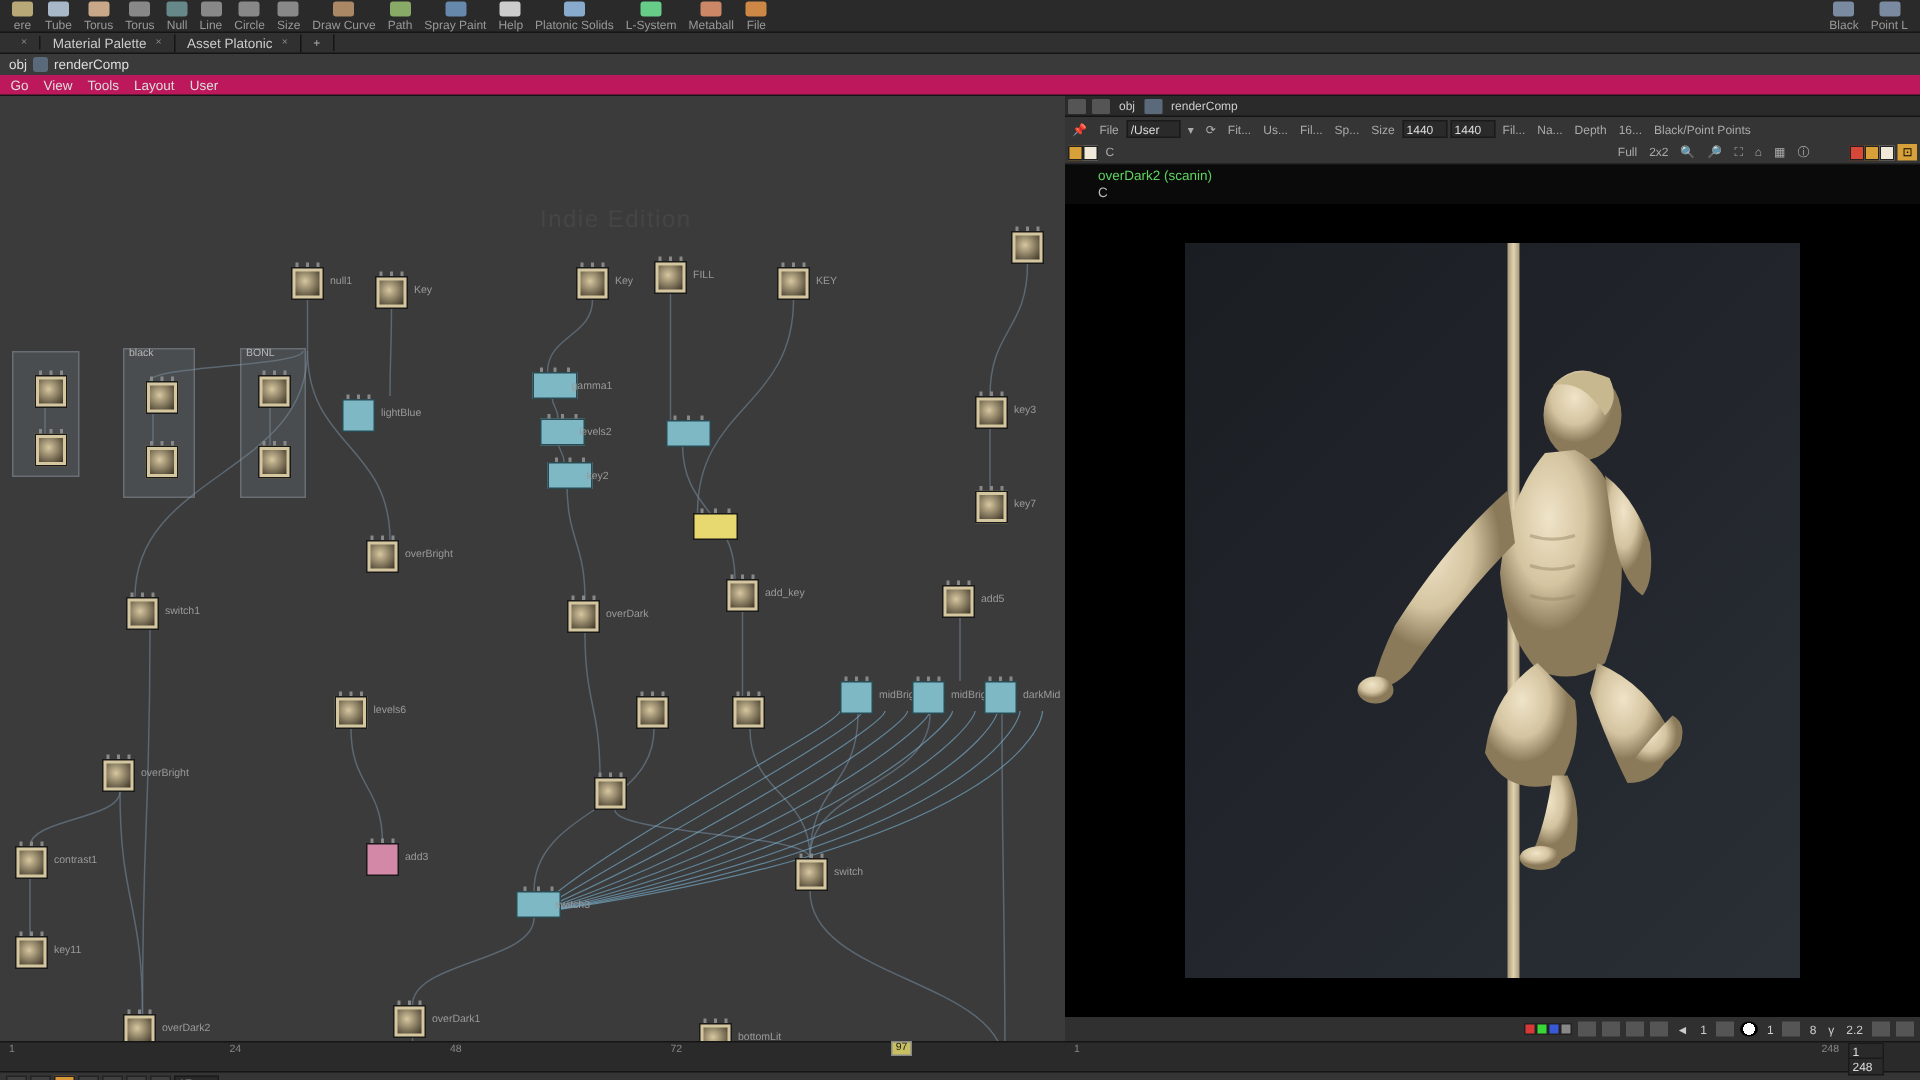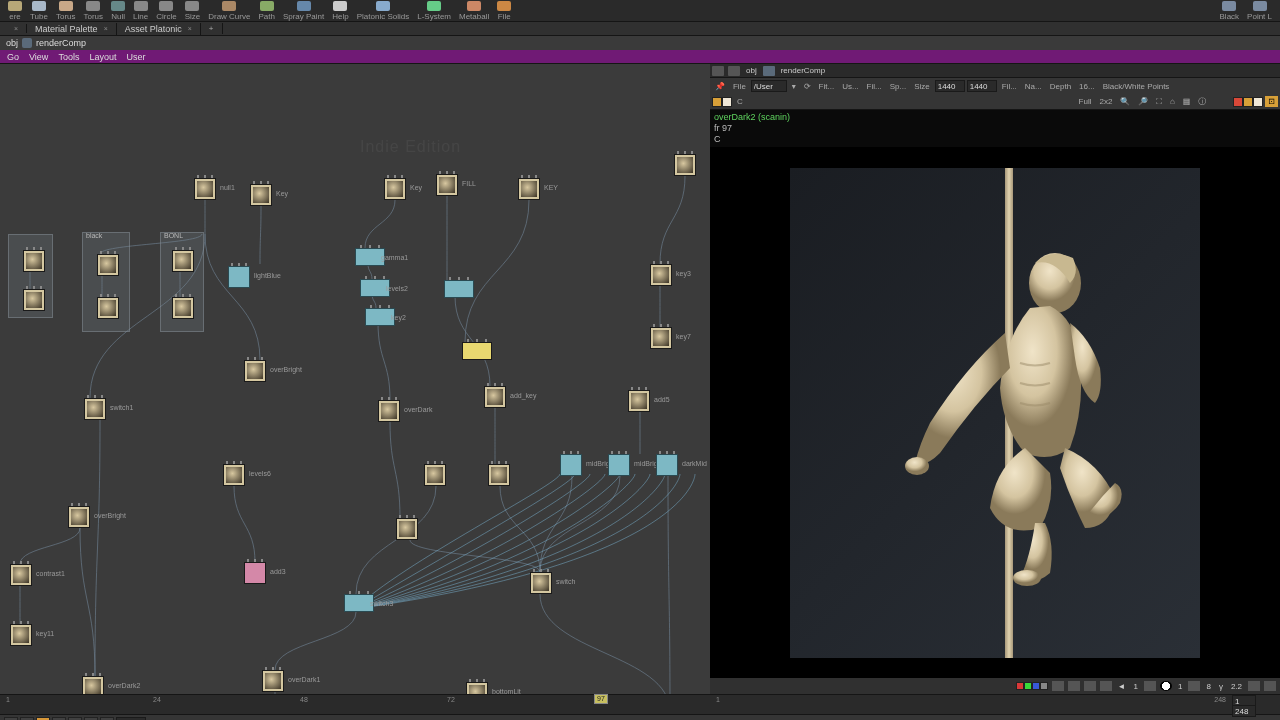--- a/index.html
+++ b/index.html
@@ -7,21 +7,21 @@
 .top-shelf { height:22px; background:#2a2a2a; display:flex; align-items:center; padding:0 4px; border-bottom:1px solid #151515; }
 .shelf-item { display:flex; flex-direction:column; align-items:center; margin:0 4px; cursor:pointer; }
 .shelf-icon { width:14px; height:10px; margin-bottom:1px; }
 .shelf-label { font-size:8px; color:#999; }
 .tab-bar { height:14px; background:#303030; display:flex; align-items:center; border-bottom:1px solid #151515; }
 .tab { padding:1px 8px; font-size:8px; color:#aaa; border-right:1px solid #151515; cursor:pointer; display:flex; align-items:center; }
 .tab-close { margin-left:6px; color:#888; font-size:7px; }
 .path-bar { height:14px; background:#3a3a3a; display:flex; align-items:center; padding:0 4px; font-size:8px; }
 .path-seg { margin:0 2px; color:#ddd; }
 .path-icon { width:10px; height:10px; background:#5a6a7a; border-radius:2px; margin:0 2px; }
-.menu-bar { height:14px; background:#701a75; display:flex; align-items:center; padding:0 2px; border-bottom:1px solid #151515; }
+.menu-bar { height:14px; background:#be185d; display:flex; align-items:center; padding:0 2px; border-bottom:1px solid #151515; }
 .menu-item { padding:0 5px; font-size:9px; cursor:pointer; color:#ddd; }
 .main-split { display:flex; height:630px; }
 .node-panel { width:710px; height:100%; position:relative; background:#3b3b3b; overflow:hidden; }
 .render-panel { width:570px; height:100%; background:#0a0a0a; display:flex; flex-direction:column; }
 .watermark { position:absolute; top:74px; left:360px; font-size:16px; color:#5a5a5a; opacity:.35; letter-spacing:1px; }
 svg.wires { position:absolute; top:0; left:0; width:710px; height:630px; pointer-events:none; }
 .node { position:absolute; width:22px; height:22px; background:#d4c7a0; border:1px solid #1a1a1a; cursor:pointer; }
 .node.teal { background:#7db8c4; border:1px solid #2a4a52; }
 .node.pink { background:#d488a8; }
 .node.yellow { background:#e8d870; }
@@ -33,21 +33,21 @@
 .group-label { position:absolute; top:-1px; left:3px; font-size:7px; color:#b8b8b8; }
 .render-topbar { height:14px; background:#2a2a2a; display:flex; align-items:center; border-bottom:1px solid #151515; }
 .rtb-icon { width:12px; height:10px; margin:0 2px; background:#555; border-radius:1px; }
 .rtb-path { margin:0 4px; font-size:8px; color:#ccc; }
 .render-toolbar { height:16px; background:#353535; display:flex; align-items:center; padding:0 2px; gap:2px; flex-wrap:nowrap; overflow:hidden; }
 .rt-btn { padding:1px 3px; font-size:8px; color:#aaa; cursor:pointer; white-space:nowrap; }
 .rt-input { width:30px; height:12px; background:#2a2a2a; border:1px solid #1a1a1a; color:#ddd; font-size:8px; padding:0 2px; }
 .render-toolbar2 { height:16px; background:#353535; display:flex; align-items:center; padding:0 2px; gap:2px; border-bottom:1px solid #151515; }
 .color-quad { display:flex; }
 .color-sw { width:10px; height:10px; border:1px solid #222; }
-.render-info { padding:2px 4px; font-size:8px; line-height:11px; }
+.render-info { padding:2px 4px; font-size:8px; line-height:11px;margin-left:18px; }
 .info-name { color:#5fd35f; }
 .info-line { color:#bbb; }
 .render-view { flex:1; background:#000; display:flex; align-items:center; justify-content:center; position:relative; }
 .render-img { width:410px; height:490px; background:linear-gradient(135deg,#1a1d22 0%,#2a2f36 100%); position:relative; overflow:hidden; }
 .pole { position:absolute; left:215px; top:0; width:8px; height:100%; background:linear-gradient(90deg,#a8987a,#e0d2ae,#a8987a); }
 .figure { position:absolute; left:95px; top:60px; width:250px; height:360px; }
 .render-bottombar { height:16px; background:#303030; display:flex; align-items:center; padding:0 4px; gap:4px; }
 .rbb-icon { width:12px; height:10px; background:#555; cursor:pointer; }
 .rbb-text { font-size:8px; color:#ccc; margin:0 2px; }
 .timeline { height:20px; background:#2a2a2a; display:flex; align-items:center; border-top:1px solid #151515; position:relative; }
@@ -612,21 +612,21 @@
       <span class="rt-btn">Us...</span>
       <span class="rt-btn">Fil...</span>
       <span class="rt-btn">Sp...</span>
       <span class="rt-btn">Size</span>
       <input class="rt-input" value="1440" style="">
       <input class="rt-input" value="1440" style="">
       <span class="rt-btn">Fil...</span>
       <span class="rt-btn">Na...</span>
       <span class="rt-btn">Depth</span>
       <span class="rt-btn">16...</span>
-      <span class="rt-btn">Black/White Points</span>
+      <span class="rt-btn">Black/Point Points</span>
     </div>
     <div class="render-toolbar2">
       <div class="color-quad">
         <div class="color-sw" style="background:#d8a038"></div>
         <div class="color-sw" style="background:#f0e8d8"></div>
       </div>
       <span class="rt-btn">C</span>
       <span style="flex:1"></span>
       <span class="rt-btn">Full</span>
       <span class="rt-btn">2x2</span>
@@ -639,21 +639,20 @@
       <span style="width:20px"></span>
       <div class="color-quad">
         <div class="color-sw" style="background:#d84838"></div>
         <div class="color-sw" style="background:#d8a038"></div>
         <div class="color-sw" style="background:#f0e8d8"></div>
       </div>
       <span class="rt-btn" style="background:#d8a038;color:#000;padding:1px 3px">⊡</span>
     </div>
     <div class="render-info">
       <div class="info-name">overDark2 (scanin)</div>
-      <div class="info-line">fr 97</div>
       <div class="info-line">C</div>
     </div>
     <div class="render-view">
       <div class="render-img">
         <div class="pole"></div>
         <svg class="figure" viewBox="0 0 250 360">
           <defs>
             <radialGradient id="skin" cx="40%" cy="30%">
               <stop offset="0%" stop-color="#f0e4c8"></stop>
               <stop offset="60%" stop-color="#d4c4a0"></stop>

